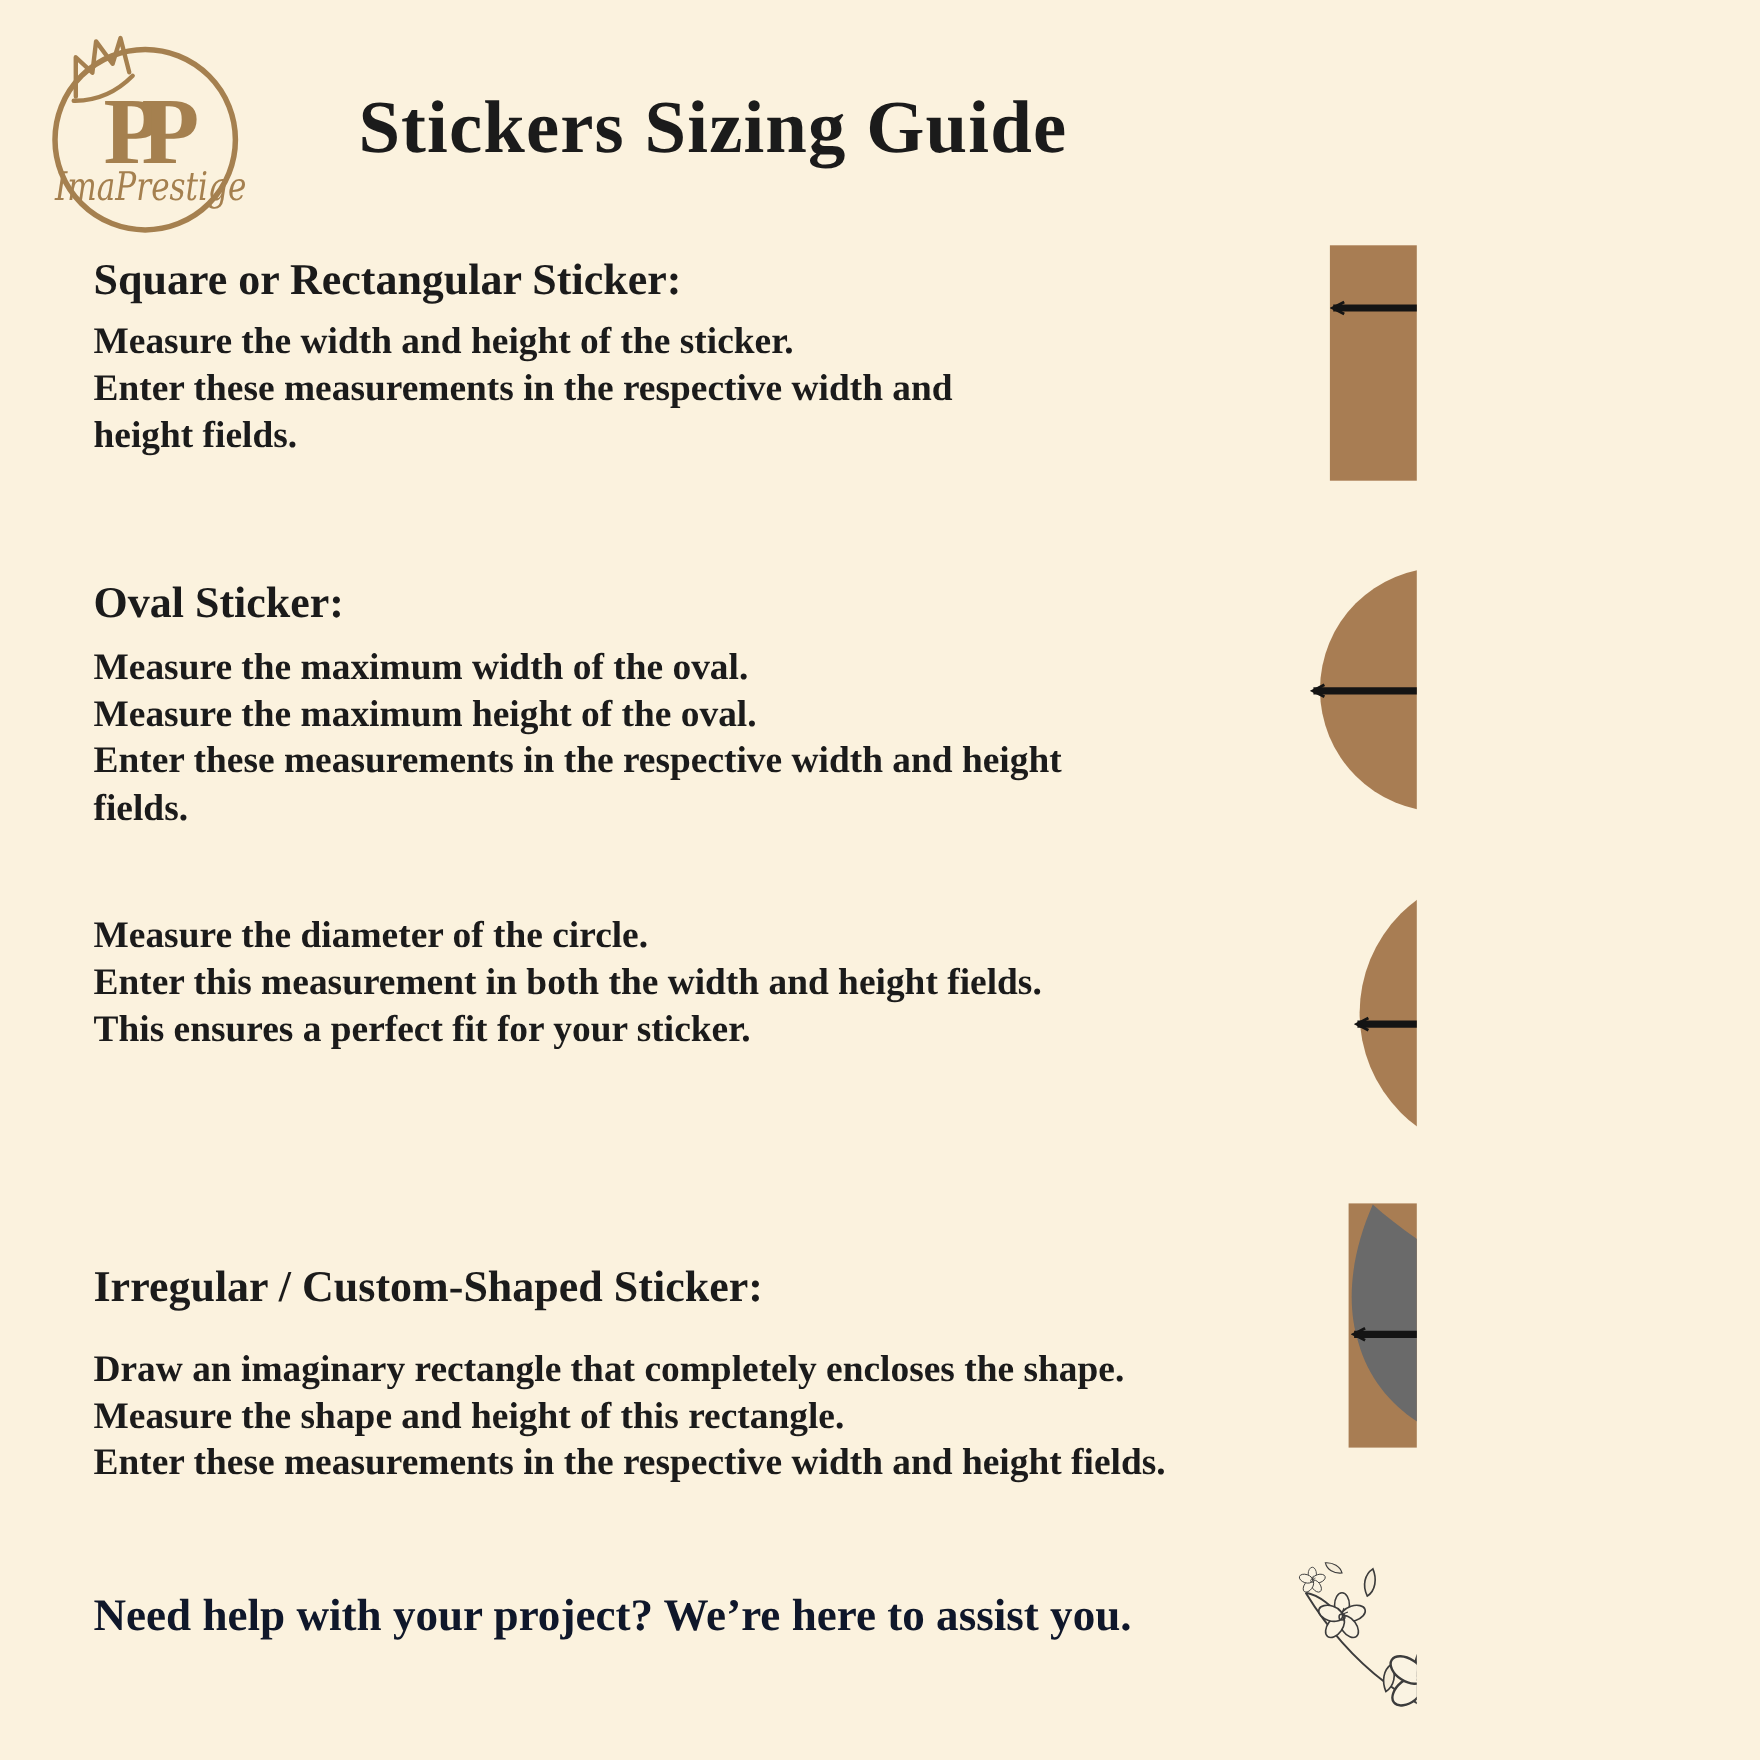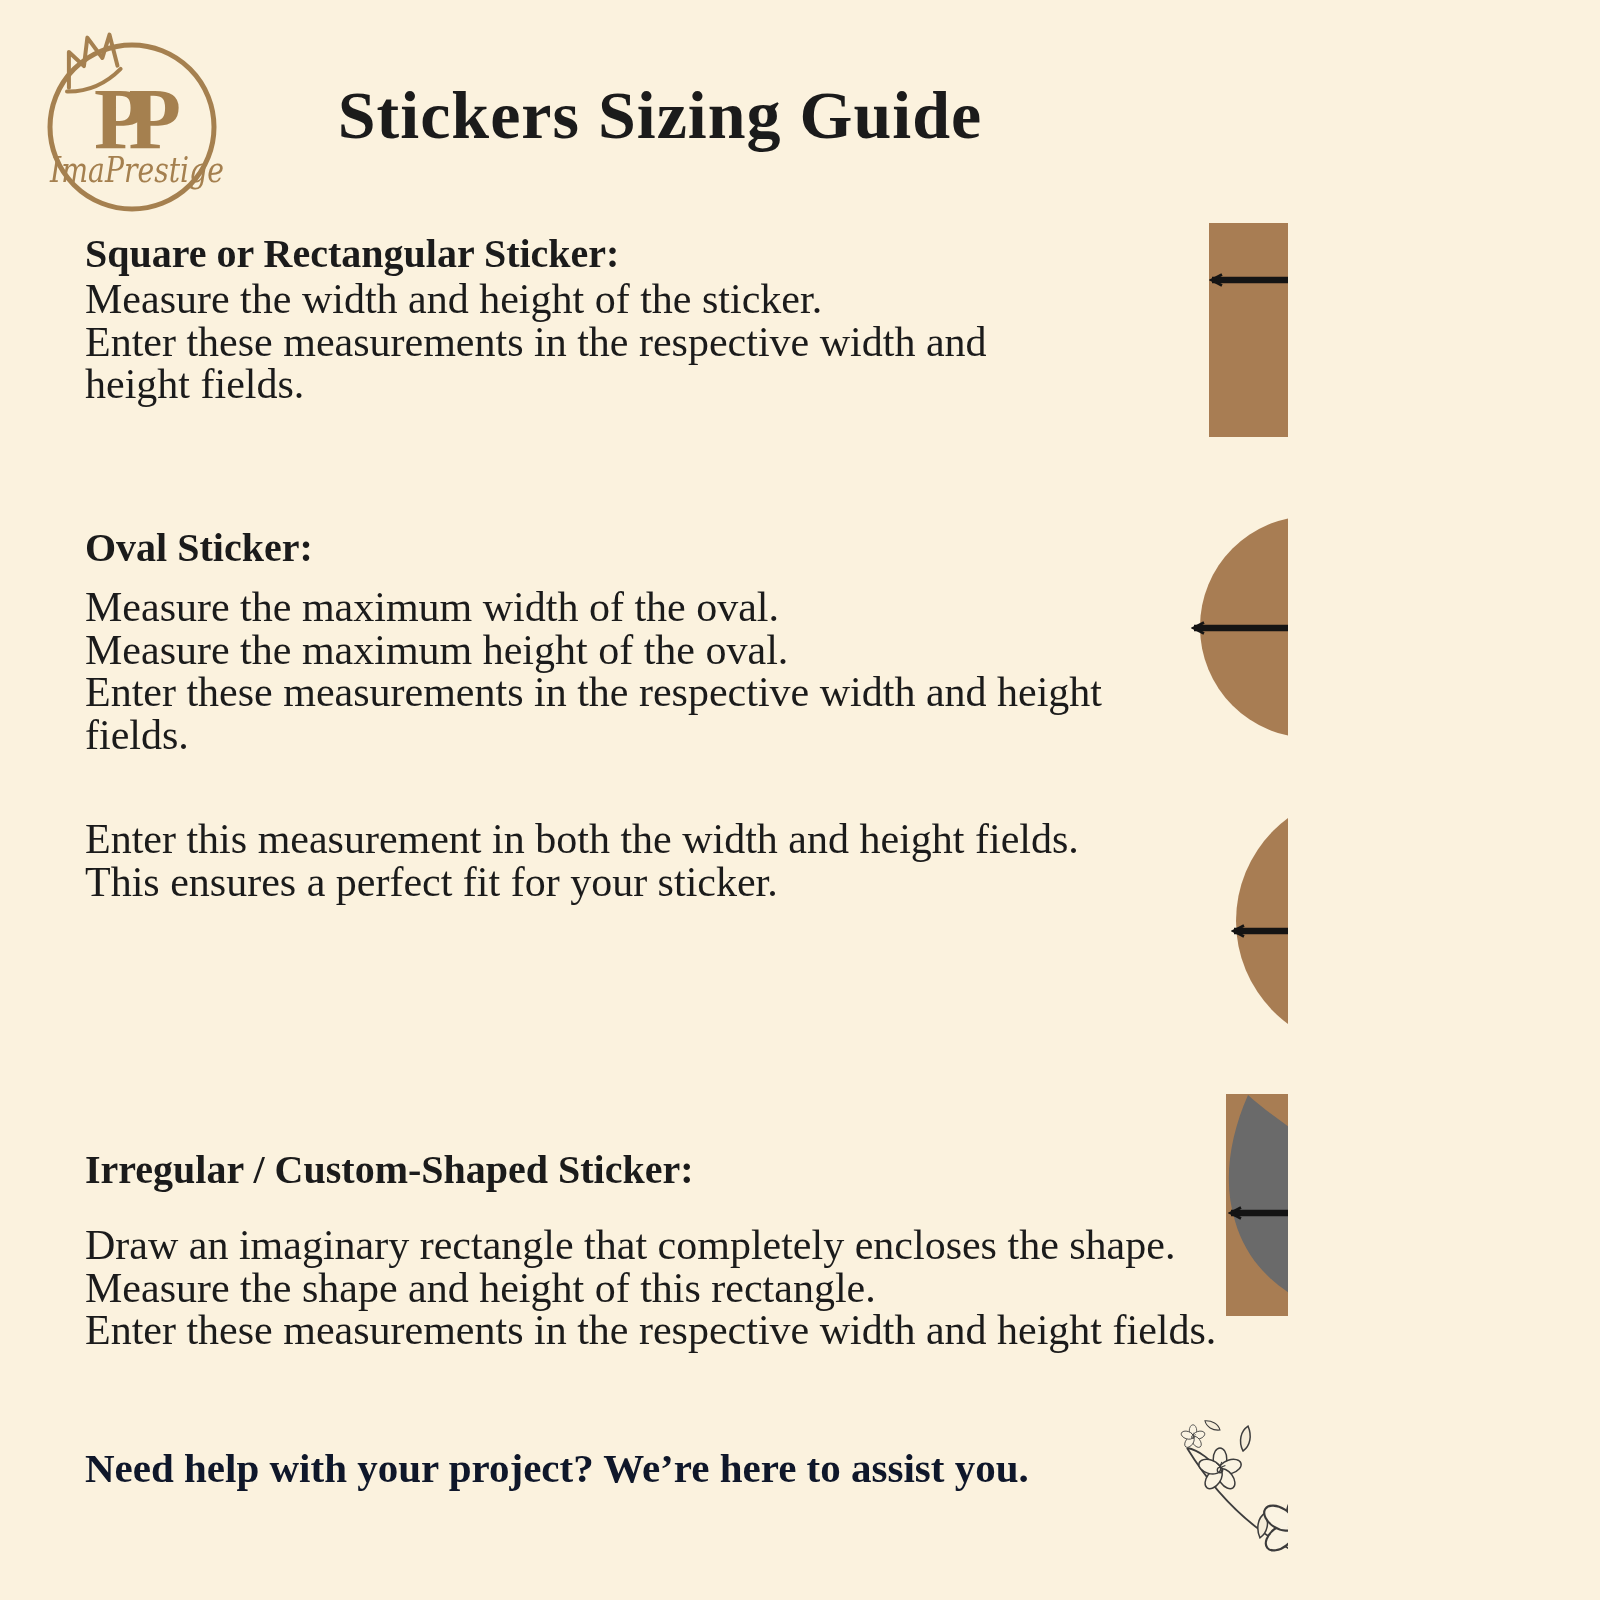--- a/index.html
+++ b/index.html
@@ -5,31 +5,31 @@
   html,body{margin:0;padding:0;}
   body{
     width:1600px;height:1600px;
     background:#fbf2de;
     font-family:"Liberation Serif", serif;
     color:#1b1b1b;
   }
   .poster{position:relative;width:1288px;height:1600px;background:#fbf2de;overflow:hidden;}
 
   .title{
-    position:absolute;top:76px;left:16px;width:100%;
+    position:absolute;top:76px;left:4px;width:100%;
     margin:0;text-align:center;
     font-size:68px;font-weight:700;letter-spacing:1px;
   }
 
   .logo{position:absolute;left:42px;top:30px;width:190px;height:190px;}
   .logo svg{overflow:visible;}
 
   .sec{position:absolute;left:85px;}
   .sec h2{margin:0;font-size:40px;font-weight:700;line-height:48px;}
-  .sec .lines{font-size:42px;font-weight:400;line-height:42.5px;}
+  .sec .lines{font-size:34px;font-weight:700;line-height:42.5px;margin-top:12px;}
   .sec1{top:230px;} .sec1 h2{}
   .sec2{top:524px;} .sec2 h2{margin-bottom:14px;}
   .sec3{top:818px;} .sec3 h2{margin-bottom:14px;}
   .sec4{top:1098px;}.sec4 h2{margin-bottom:30px;margin-top:48px;}
 
   .illus{position:absolute;}
   .illus-rect{left:1195px;top:215px;}
   .illus-oval{left:1188px;top:506px;}
   .illus-circle{left:1228px;top:783px;}
   .illus-irregular{left:1213px;top:1083px;}
@@ -106,20 +106,21 @@
   </section>
 
   <svg class="illus illus-oval" width="364" height="248" viewBox="0 0 364 248">
     <rect x="12" y="10" width="340" height="222" rx="111" ry="111" fill="#a87d53"></rect>
     <line x1="6" y1="122" x2="358" y2="122" stroke="#141414" stroke-width="6.5" marker-start="url(#ah)" marker-end="url(#ah)"></line>
     <line x1="182" y1="10" x2="182" y2="238" stroke="#141414" stroke-width="6.5" marker-start="url(#ah)" marker-end="url(#ah)"></line>
   </svg>
 
   <section class="sec sec3">
     <div class="lines">
+      <div>Measure the diameter of the circle.</div>
       <div>Enter this measurement in both the width and height fields.</div>
       <div>This ensures a perfect fit for your sticker.</div>
     </div>
   </section>
 
   <svg class="illus illus-circle" width="275" height="275" viewBox="0 0 275 275">
     <circle cx="136" cy="138" r="128" fill="#a87d53"></circle>
     <line x1="6" y1="148" x2="268" y2="148" stroke="#141414" stroke-width="6.5" marker-start="url(#ah)" marker-end="url(#ah)"></line>
   </svg>
 

